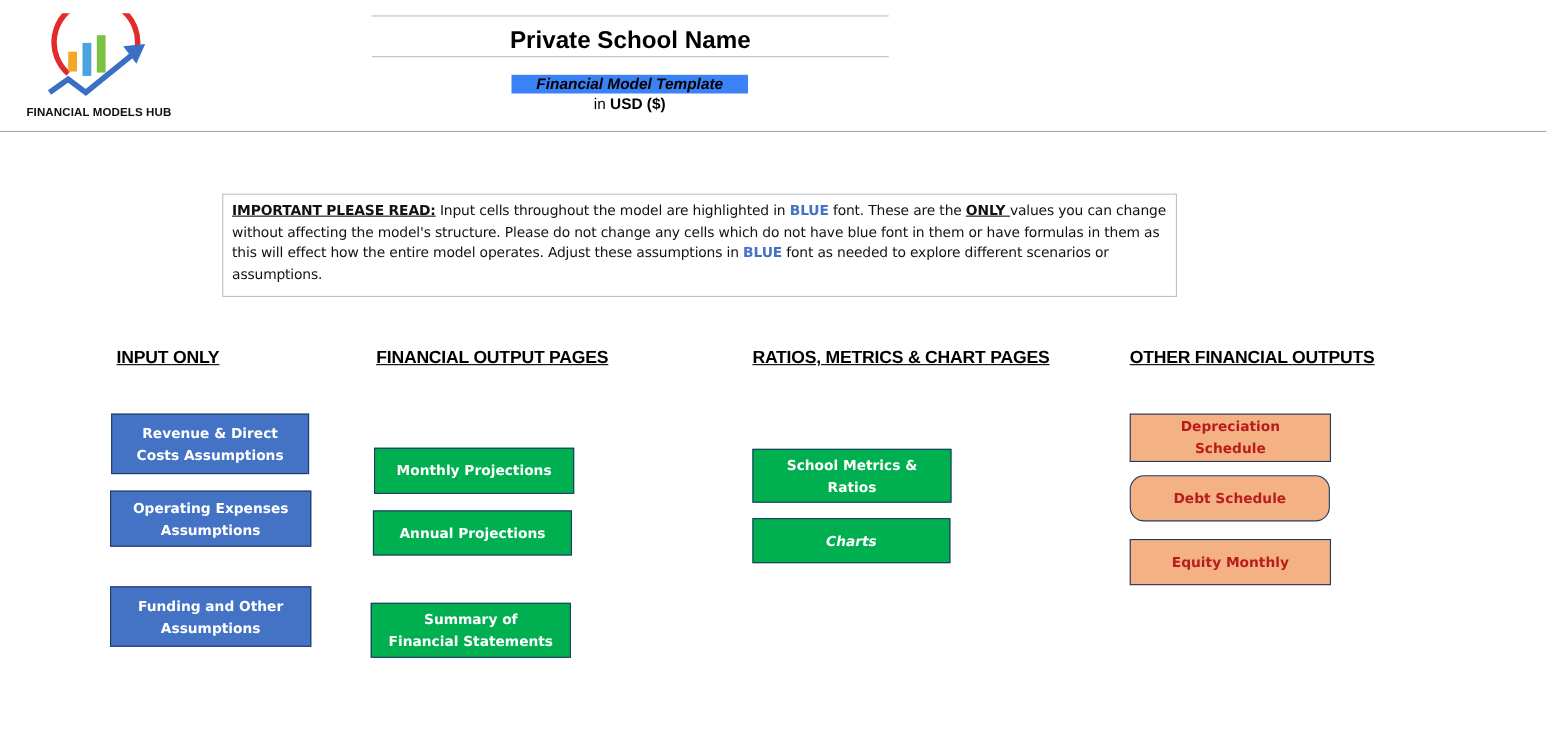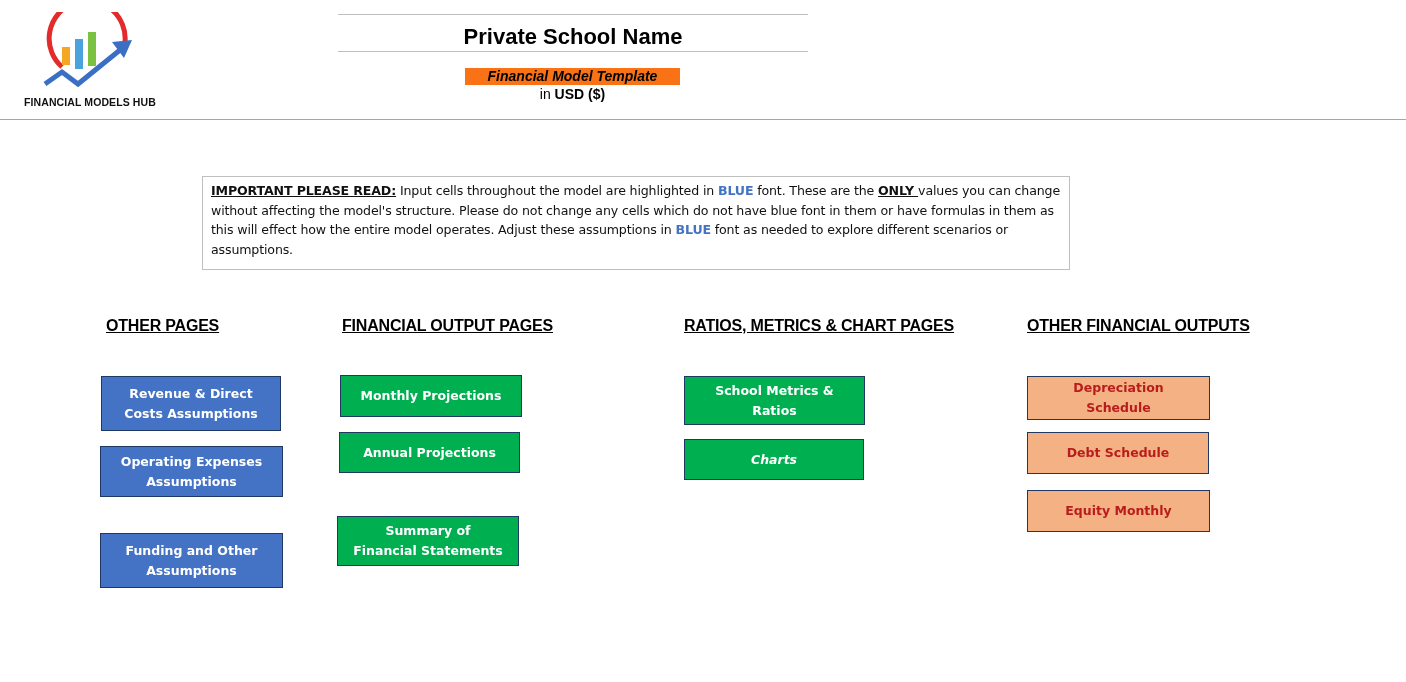--- a/index.html
+++ b/index.html
@@ -5,35 +5,35 @@
     * { box-sizing: border-box; margin: 0; padding: 0; }
     html, body { width: 1406px; height: 682px; background: #ffffff; overflow: hidden; }
     body { position: relative; font-family: "Liberation Sans", sans-serif; color: #000; }
 
     .logo { position: absolute; left: 20px; top: 12px; width: 145px; height: 100px; }
     .logo svg { position: absolute; left: 20px; top: 0; }
     .logo-text { position: absolute; left: 4px; top: 84px; font-size: 10.5px; font-weight: bold; letter-spacing: 0.1px; white-space: nowrap; color: #111; }
 
     .title-line { position: absolute; left: 338px; width: 470px; height: 1px; background: #bfbfbf; }
     .title { position: absolute; left: 338px; top: 24px; width: 470px; text-align: center; font-size: 22px; font-weight: bold; }
-    .subtitle { position: absolute; left: 465px; top: 68px; width: 215px; height: 17px; background: #f97316; text-align: center; font-size: 14px; font-weight: bold; font-style: italic; line-height: 17px; }
+    .subtitle { position: absolute; left: 465px; top: 68px; width: 215px; height: 17px; background: #3b82f6; text-align: center; font-size: 14px; font-weight: bold; font-style: italic; line-height: 17px; }
     .currency { position: absolute; left: 465px; top: 85px; width: 215px; text-align: center; font-size: 14px; line-height: 18px; }
     .currency b { font-weight: bold; }
 
     .header-rule { position: absolute; left: 0; top: 119px; width: 1406px; height: 1px; background: #a6a6a6; }
 
     .notice { position: absolute; left: 202px; top: 152px; width: 868px; height: 94px; border: 1px solid #bfbfbf; padding: 4px 8px; font-family: "DejaVu Sans", sans-serif; font-size: 12.6px; line-height: 19.6px; color: #111; letter-spacing: -0.15px; margin-top: 24px; }
     .notice .u { font-weight: bold; text-decoration: underline; }
     .notice .blue { color: #4472c4; font-weight: bold; }
 
     .section-title { position: absolute; top: 317px; font-size: 16px; font-weight: bold; text-decoration: underline; white-space: nowrap; letter-spacing: -0.2px; }
 
     .btn { position: absolute; display: flex; align-items: center; justify-content: center; text-align: center; font-family: "DejaVu Sans", sans-serif; font-weight: bold; font-size: 12.5px; line-height: 20px; border: 1px solid #203864; cursor: pointer; padding: 0 14px; }
     .btn.blue { background: #4472c4; color: #ffffff; }
-    .btn.green { background: #00b050; color: #ffffff; }
+    .btn.green { background: #00b050; color: #ffffff; margin-top: 32px; }
     .btn.orange { background: #f4b183; color: #b91c1c; }
   </style>
 </head>
 <body>
 
 <div class="logo">
   <svg width="115" height="85" viewBox="0 0 115 85">
     <path d="M 22 55 A 38 38 0 1 1 85 30" fill="none" stroke="#e32b2b" stroke-width="5"></path>
     <rect x="22" y="35" width="8" height="18" fill="#f5a623" transform="skew(0,-12)"></rect>
     <rect x="35" y="27" width="8" height="30" fill="#4aa3df" transform="skew(0,-12)"></rect>
@@ -50,31 +50,31 @@
 <div class="subtitle">Financial Model Template</div>
 <div class="currency">
   <span>in</span>
   <b>USD ($)</b>
 </div>
 
 <div class="header-rule"></div>
 
 <div class="notice"><span class="u">IMPORTANT PLEASE READ:</span><span> Input cells throughout the model are highlighted in </span><span class="blue">BLUE</span><span> font. These are the </span><span class="u">ONLY </span><span>values you can change without affecting the model's structure. Please do not change any cells which do not have blue font in them or have formulas in them as this will effect how the entire model operates. Adjust these assumptions in </span><span class="blue">BLUE</span><span> font as needed to explore different scenarios or assumptions.</span></div>
 
-<div class="section-title" style="left:106px;">OTHER PAGES</div>
+<div class="section-title" style="left:106px;">INPUT ONLY</div>
 <div class="section-title" style="left:342px;">FINANCIAL OUTPUT PAGES</div>
 <div class="section-title" style="left:684px;">RATIOS, METRICS &amp; CHART PAGES</div>
 <div class="section-title" style="left:1027px;">OTHER FINANCIAL OUTPUTS</div>
 
 <div class="btn blue" style="left:101px; top:376px; width:180px; height:55px;">Revenue &amp; Direct Costs Assumptions</div>
 <div class="btn blue" style="left:100px; top:446px; width:183px; height:51px;">Operating Expenses Assumptions</div>
 <div class="btn blue" style="left:100px; top:513px; width:183px; height:55px;margin-top:20px;">Funding and Other Assumptions</div>
 
 <div class="btn green" style="left:340px; top:375px; width:182px; height:42px;">Monthly Projections</div>
 <div class="btn green" style="left:339px; top:432px; width:181px; height:41px;">Annual Projections</div>
 <div class="btn green" style="left:337px; top:516px; width:182px; height:50px;">Summary of Financial Statements</div>
 
 <div class="btn green" style="left:684px; top:376px; width:181px; height:49px;">School Metrics &amp; Ratios</div>
 <div class="btn green" style="left:684px; top:439px; width:180px; height:41px;font-style:italic;">Charts</div>
 
 <div class="btn orange" style="left:1027px; top:376px; width:183px; height:44px;">Depreciation Schedule</div>
-<div class="btn orange" style="left:1027px; top:432px; width:182px; height:42px;">Debt Schedule</div>
+<div class="btn orange" style="left:1027px; top:432px; width:182px; height:42px;border-radius:13px;">Debt Schedule</div>
 <div class="btn orange" style="left:1027px; top:490px; width:183px; height:42px;">Equity Monthly</div>
 
 </body></html>

